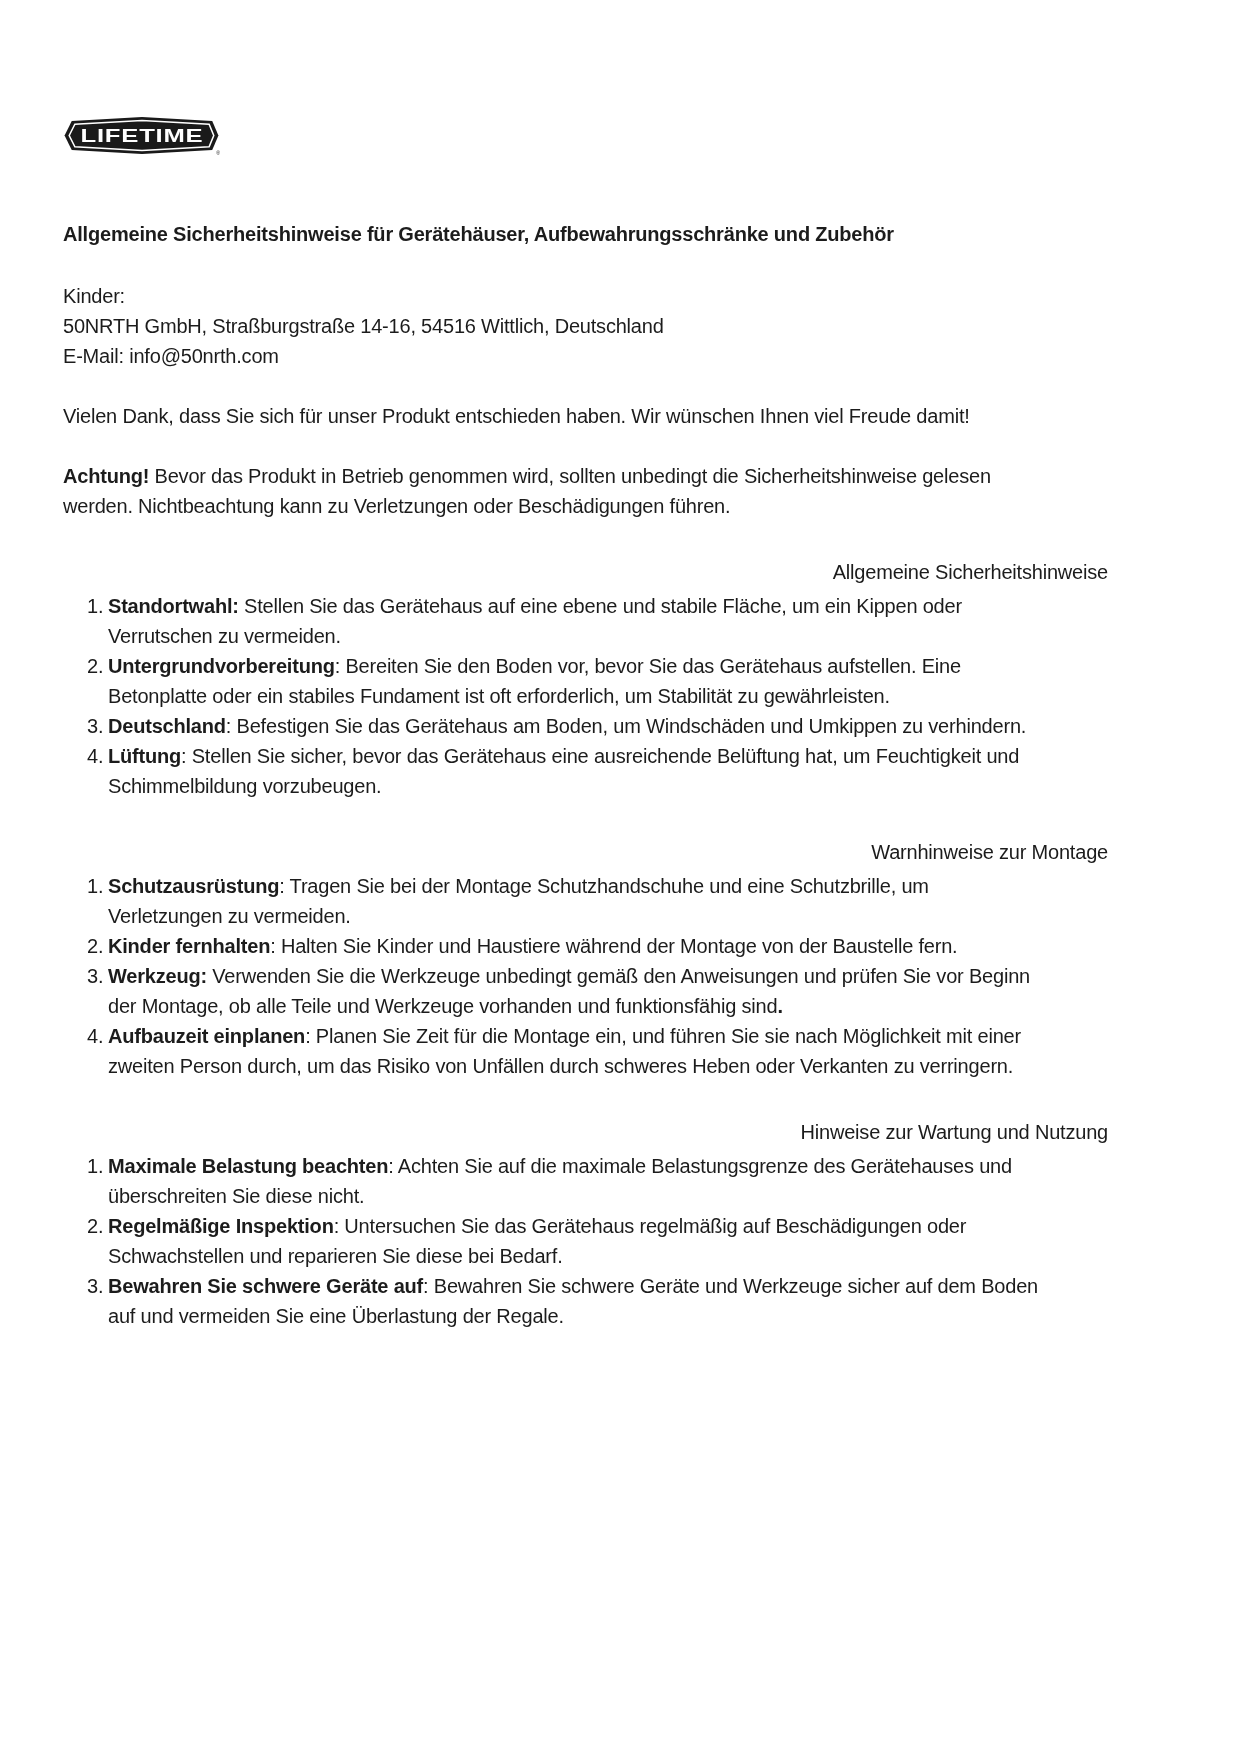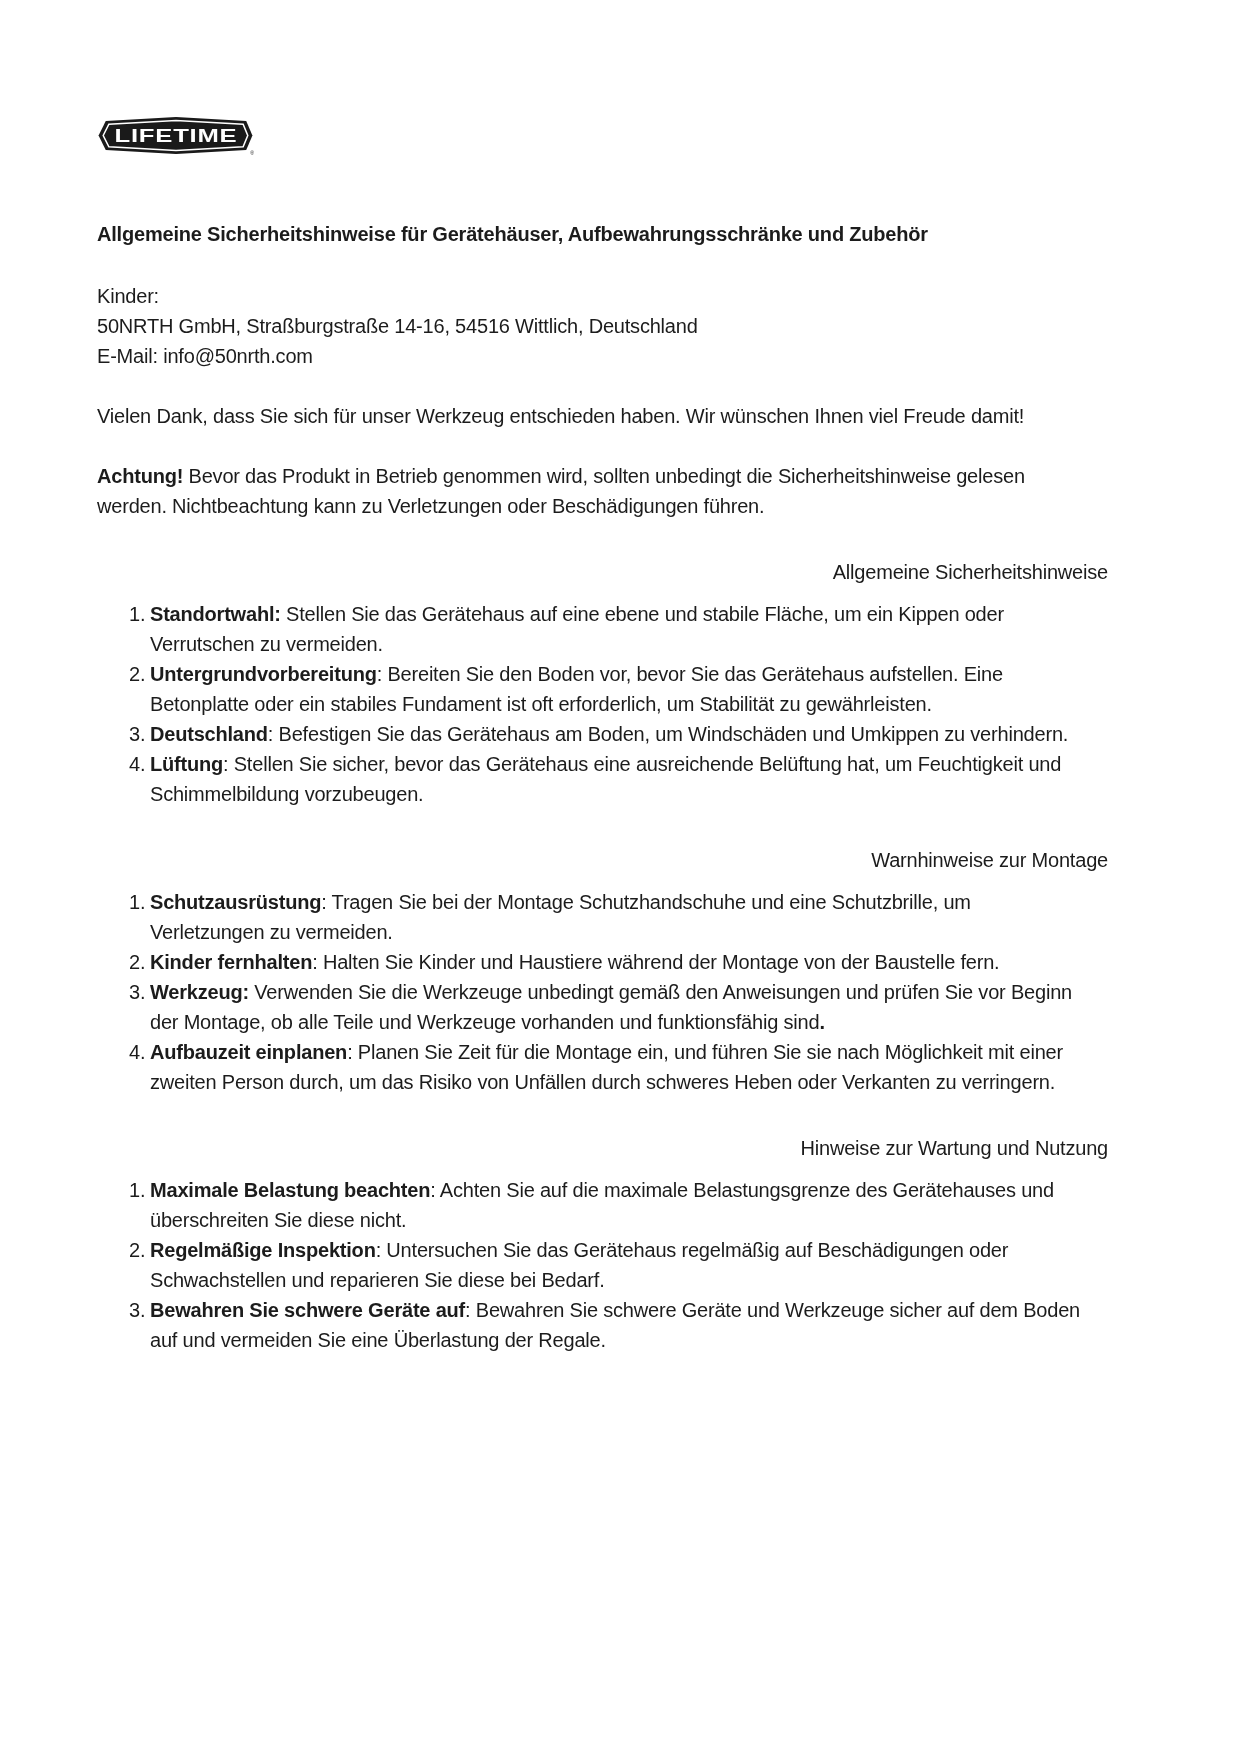--- a/index.html
+++ b/index.html
@@ -10,21 +10,21 @@
     color: #1c1c1c;
     font-family: "Liberation Sans", sans-serif;
     font-size: 20px;
     line-height: 30px;
     letter-spacing: -0.2px;
   }
   .page {
     box-sizing: border-box;
     width: 1240px;
     height: 1754px;
-    padding: 115px 132px 0 97px;
+    padding: 115px 132px 0 63px;
     overflow: hidden;
   }
   .logo-wrap { height: 48px; margin-bottom: 54px; }
   .logo { width: 158px; height: 41px; display: block; }
   .logo-text {
     font-family: "Liberation Sans", sans-serif;
     font-weight: 700;
     font-size: 34px;
     letter-spacing: 1px;
     fill: #ffffff;
@@ -40,21 +40,21 @@
   .line { margin: 0; }
   h2.section-heading {
     font-size: 20px;
     line-height: 30px;
     font-weight: 400;
     margin: 36px 0 0 0;
     text-align: right;
   }
   ol.num-list {
     list-style: none;
-    margin: 12px;
+    margin: 4px;
     padding: 0;
     counter-reset: li;
     max-width: 978px;
   }
   ol.num-list > li {
     counter-increment: li;
     position: relative;
     padding-left: 41px;
   }
   ol.num-list > li::before {
@@ -80,21 +80,21 @@
   </div>
 
   <h1 class="title">Allgemeine Sicherheitshinweise für Gerätehäuser, Aufbewahrungsschränke und Zubehör</h1>
 
   <div class="para">
     <div class="line">Kinder:</div>
     <div class="line">50NRTH GmbH, Straßburgstraße 14-16, 54516 Wittlich, Deutschland</div>
     <div class="line">E-Mail: info@50nrth.com</div>
   </div>
 
-  <p class="para">Vielen Dank, dass Sie sich für unser Werkzeug entschieden haben. Wir wünschen Ihnen viel Freude damit!</p>
+  <p class="para">Vielen Dank, dass Sie sich für unser Produkt entschieden haben. Wir wünschen Ihnen viel Freude damit!</p>
 
   <p class="para"><span class="b">Achtung!</span><span> Bevor das Produkt in Betrieb genommen wird, sollten unbedingt die Sicherheitshinweise gelesen werden. Nichtbeachtung kann zu Verletzungen oder Beschädigungen führen.</span></p>
 
   <section>
     <h2 class="section-heading">Allgemeine Sicherheitshinweise</h2>
     <ol class="num-list">
       <li><span class="b">Standortwahl:</span><span> Stellen Sie das Gerätehaus auf eine ebene und stabile Fläche, um ein Kippen oder Verrutschen zu vermeiden.</span></li>
       <li><span class="b">Untergrundvorbereitung</span><span>: Bereiten Sie den Boden vor, bevor Sie das Gerätehaus aufstellen. Eine Betonplatte oder ein stabiles Fundament ist oft erforderlich, um Stabilität zu gewährleisten.</span></li>
       <li><span class="b">Deutschland</span><span>: Befestigen Sie das Gerätehaus am Boden, um Windschäden und Umkippen zu verhindern.</span></li>
       <li><span class="b">Lüftung</span><span>: Stellen Sie sicher, bevor das Gerätehaus eine ausreichende Belüftung hat, um Feuchtigkeit und Schimmelbildung vorzubeugen.</span></li>

